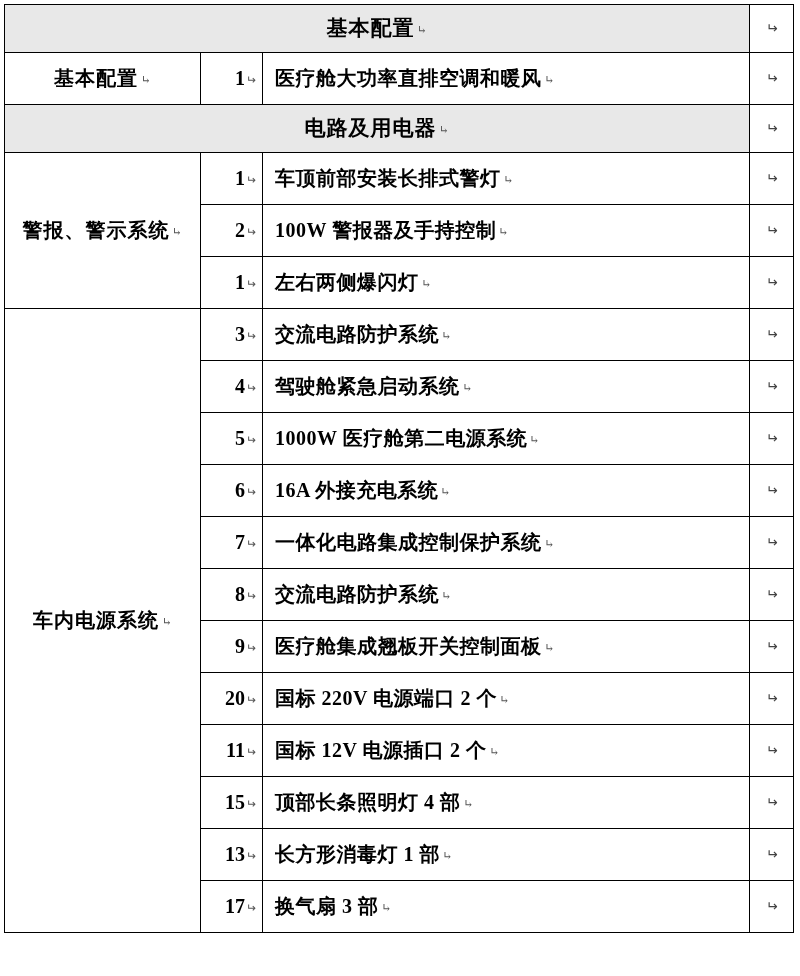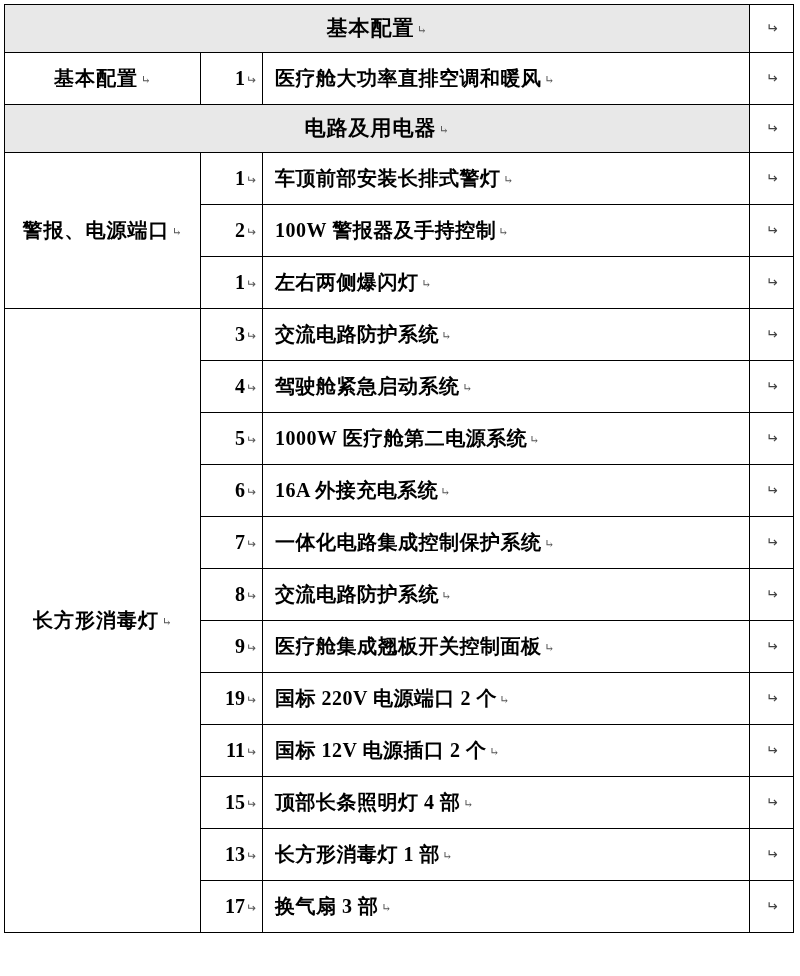--- a/index.html
+++ b/index.html
@@ -146,21 +146,21 @@
         <td colspan="3">
           <div class="section-head"><span>电路及用电器</span><span class="tmark">↵</span></div>
         </td>
         <td class="mark-cell">
           <span class="pilcrow">↵</span>
         </td>
       </tr>
 
       <tr class="row-h">
         <td rowspan="3">
-          <div class="label-cell" style="justify-content:center;"><span>警报、电源端口</span><span class="tmark">↵</span></div>
+          <div class="label-cell" style="justify-content:center;"><span>警报、警示系统</span><span class="tmark">↵</span></div>
         </td>
         <td>
           <div class="num-cell" style="justify-content:flex-end;"><span>1</span><span class="nmark">↵</span></div>
         </td>
         <td>
           <div class="text-cell"><span>车顶前部安装长排式警灯</span><span class="tmark">↵</span></div>
         </td>
         <td class="mark-cell">
           <span class="pilcrow">↵</span>
         </td>
@@ -183,21 +183,21 @@
         <td>
           <div class="text-cell"><span>左右两侧爆闪灯</span><span class="tmark">↵</span></div>
         </td>
         <td class="mark-cell">
           <span class="pilcrow">↵</span>
         </td>
       </tr>
 
       <tr class="row-h">
         <td rowspan="12">
-          <div class="label-cell" style="justify-content:center;"><span>长方形消毒灯</span><span class="tmark">↵</span></div>
+          <div class="label-cell" style="justify-content:center;"><span>车内电源系统</span><span class="tmark">↵</span></div>
         </td>
         <td>
           <div class="num-cell" style="justify-content:flex-end;"><span>3</span><span class="nmark">↵</span></div>
         </td>
         <td>
           <div class="text-cell"><span>交流电路防护系统</span><span class="tmark">↵</span></div>
         </td>
         <td class="mark-cell">
           <span class="pilcrow">↵</span>
         </td>
@@ -263,21 +263,21 @@
         </td>
         <td>
           <div class="text-cell"><span>医疗舱集成翘板开关控制面板</span><span class="tmark">↵</span></div>
         </td>
         <td class="mark-cell">
           <span class="pilcrow">↵</span>
         </td>
       </tr>
       <tr class="row-h">
         <td>
-          <div class="num-cell" style="justify-content:flex-end;"><span>19</span><span class="nmark">↵</span></div>
+          <div class="num-cell" style="justify-content:flex-end;"><span>20</span><span class="nmark">↵</span></div>
         </td>
         <td>
           <div class="text-cell"><span>国标 220V 电源端口 2 个</span><span class="tmark">↵</span></div>
         </td>
         <td class="mark-cell">
           <span class="pilcrow">↵</span>
         </td>
       </tr>
       <tr class="row-h">
         <td>

